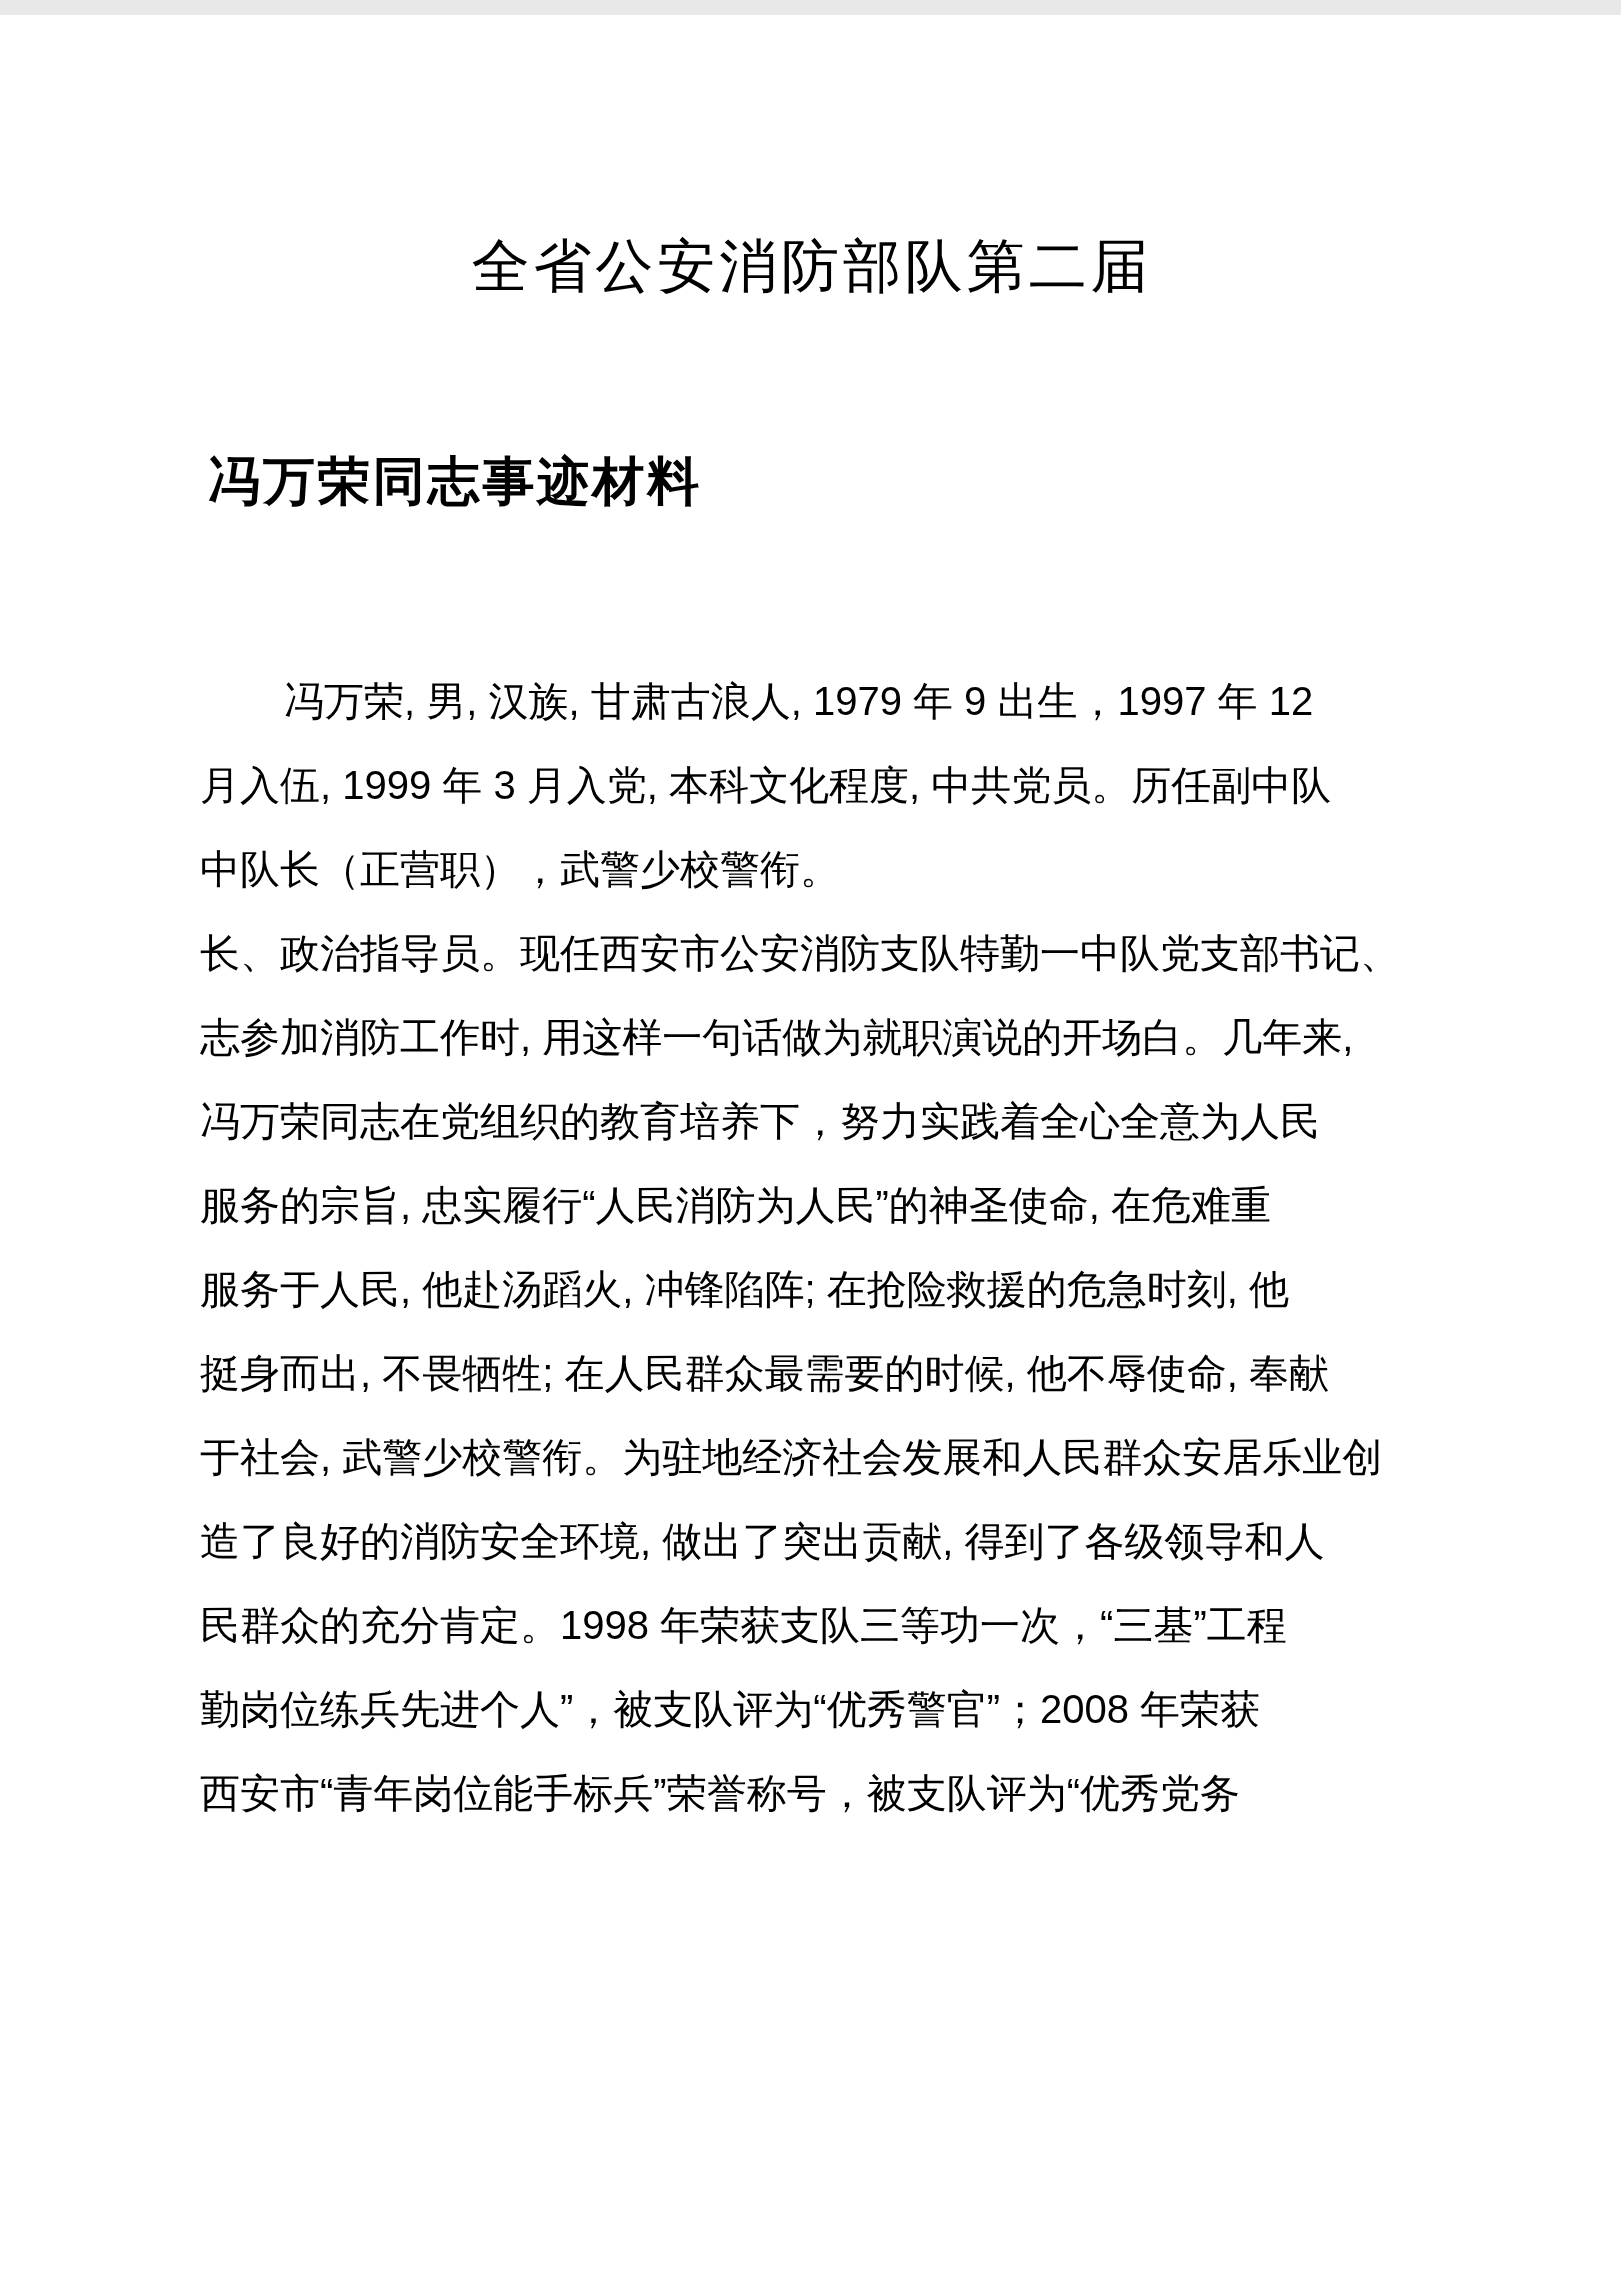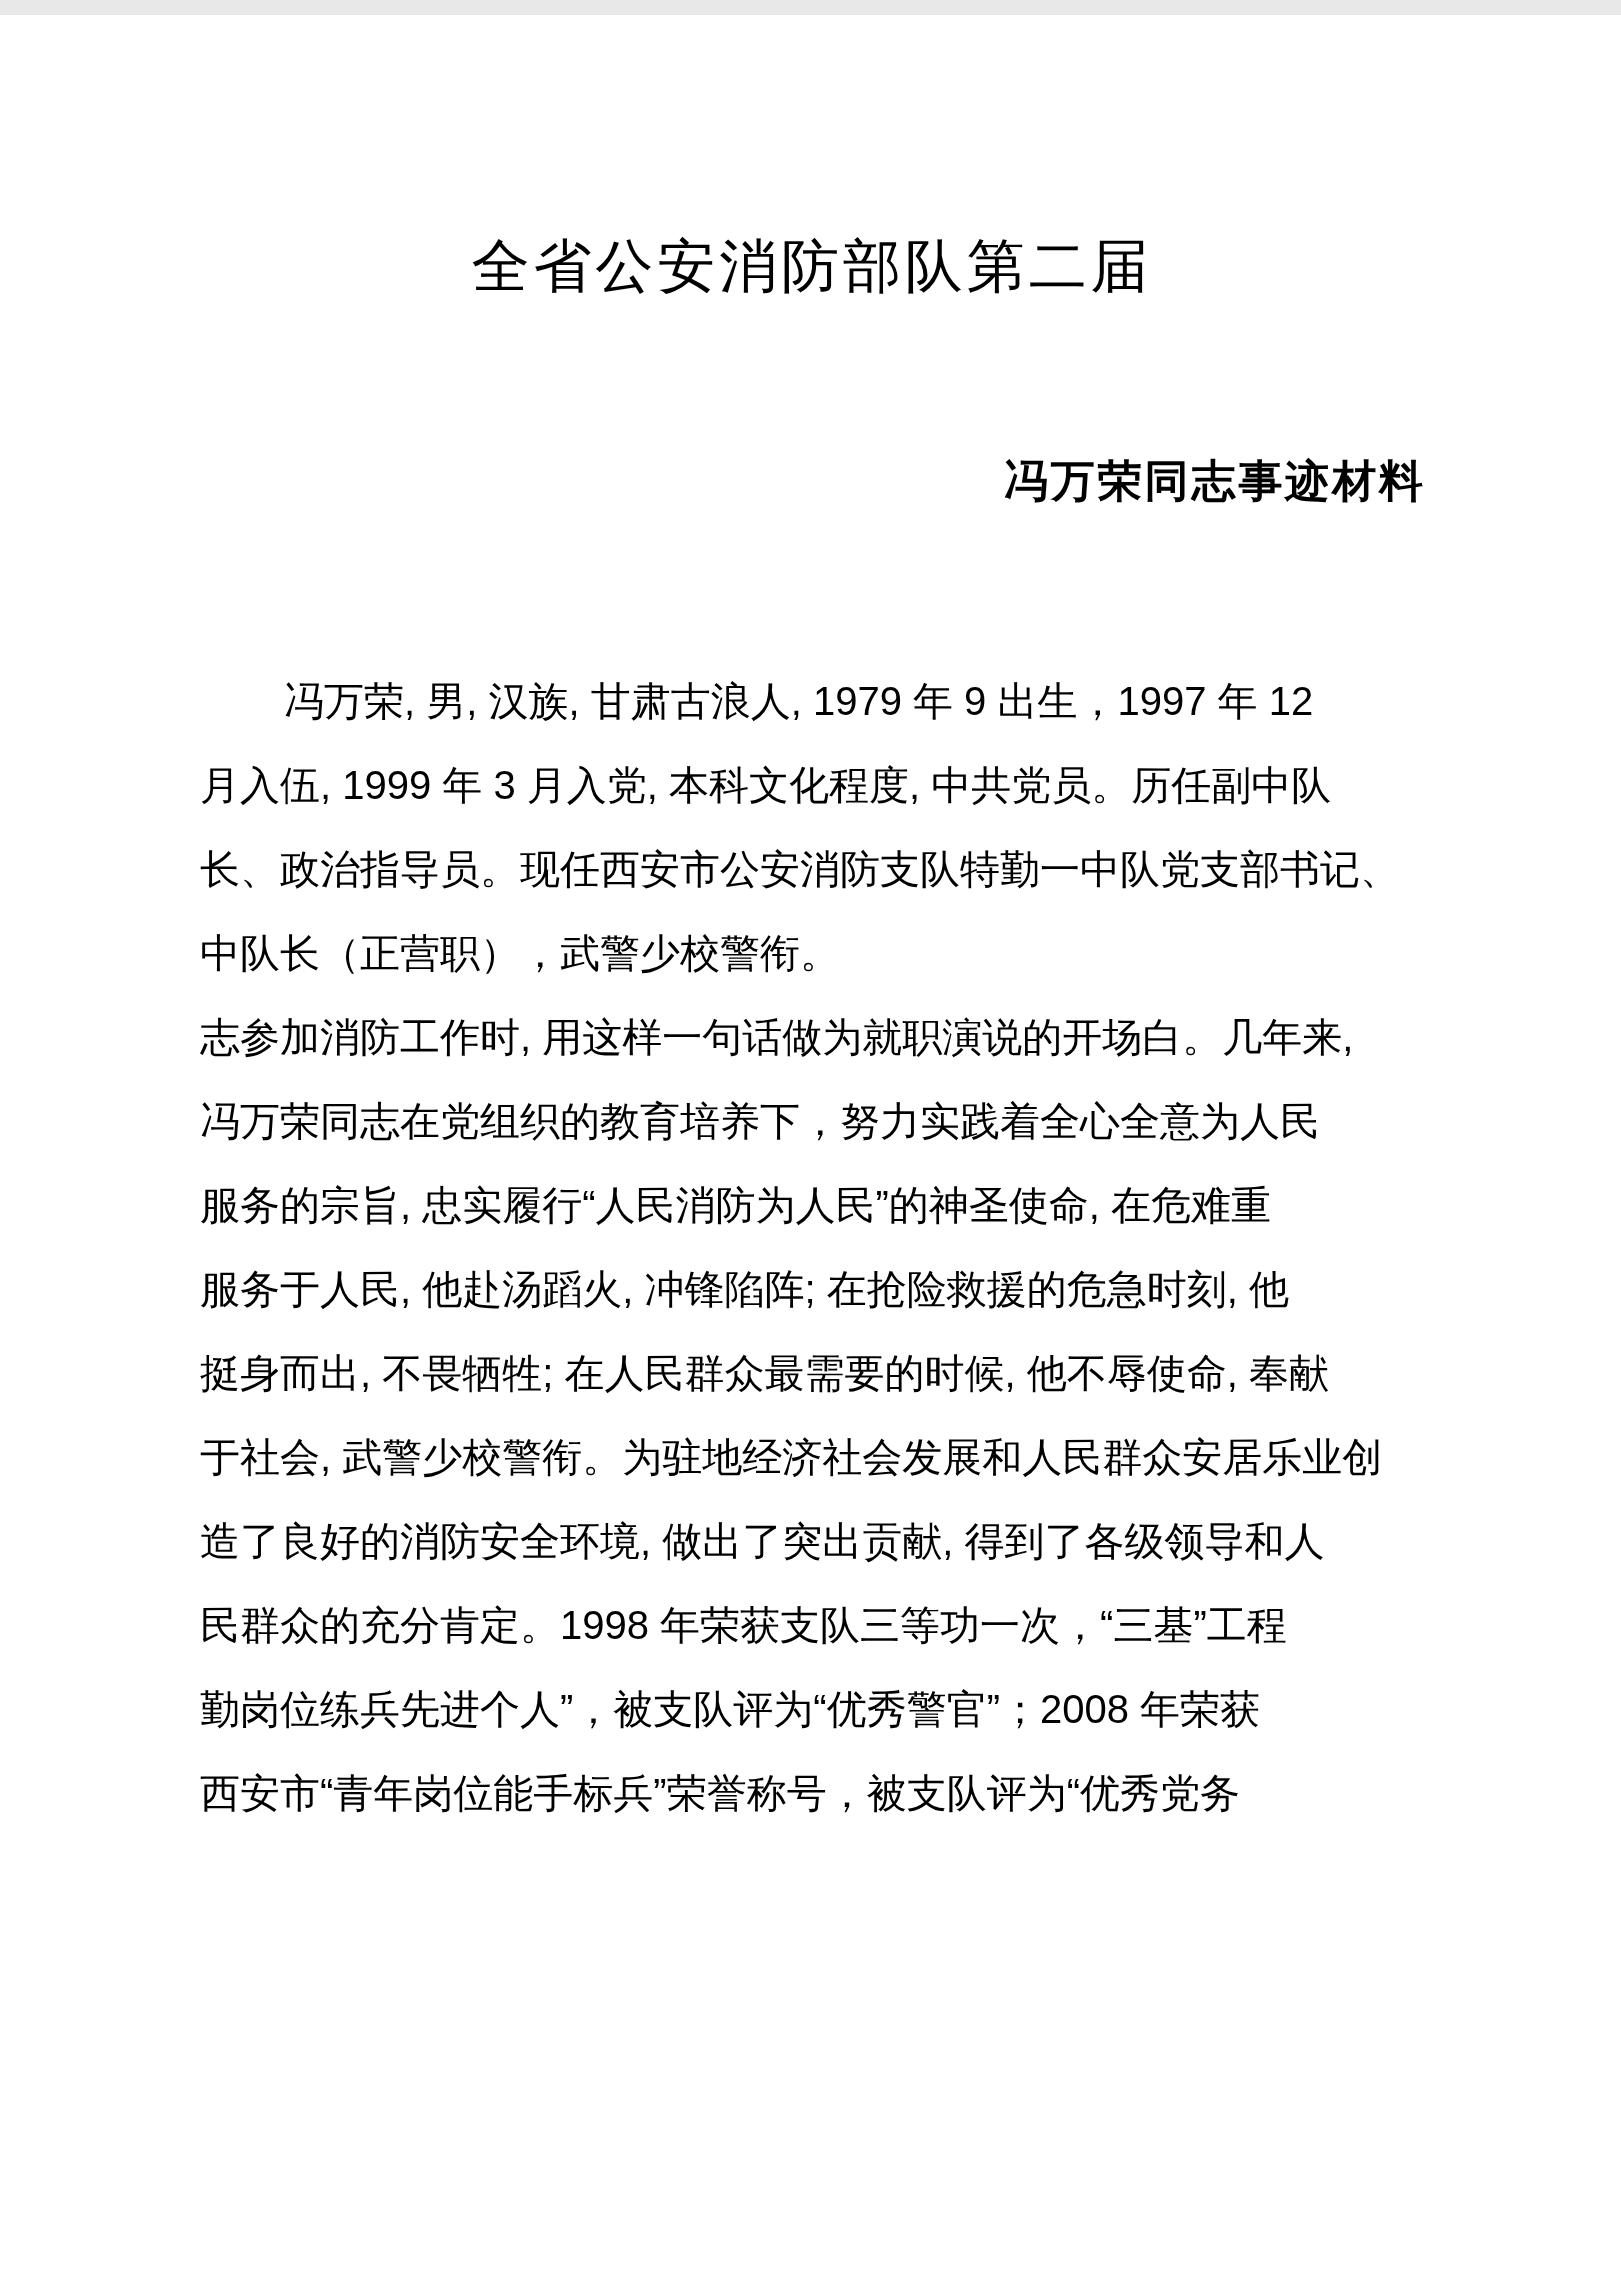--- a/index.html
+++ b/index.html
@@ -24,25 +24,25 @@
     text-align: center;
     font-family: "Liberation Serif", "DejaVu Serif", serif;
     font-size: 58px;
     line-height: 84px;
     letter-spacing: 3.9px;
     font-weight: 400;
   }
   .subtitle-block {
     position: absolute;
     top: 425px;
-    left: 188px;
+    left: 208px;
     width: 1238px;
-    text-align: right;
+    text-align: left;
     font-family: "Liberation Serif", "DejaVu Serif", serif;
-    font-size: 44px;
+    font-size: 52px;
     line-height: 84px;
     letter-spacing: 2.9px;
     font-weight: 700;
   }
   .body-block {
     position: absolute;
     top: 644px;
     left: 200px;
     width: 1243px;
     font-family: "Liberation Sans", "DejaVu Sans", sans-serif;
@@ -66,22 +66,22 @@
 
   <div class="title-block">
     <div>全省公安消防部队第二届</div>
   </div>
 
   <div class="subtitle-block">冯万荣同志事迹材料</div>
 
   <div class="body-block">
     <div class="body-line indent">冯万荣, 男, 汉族, 甘肃古浪人, 1979 年 9 出生，1997 年 12</div>
     <div class="body-line">月入伍, 1999 年 3 月入党, 本科文化程度, 中共党员。历任副中队</div>
+    <div class="body-line">中队长（正营职），武警少校警衔。</div>
     <div class="body-line">长、政治指导员。现任西安市公安消防支队特勤一中队党支部书记、</div>
-    <div class="body-line">中队长（正营职），武警少校警衔。</div>
 
     <div class="body-line">志参加消防工作时, 用这样一句话做为就职演说的开场白。几年来,</div>
     <div class="body-line">冯万荣同志在党组织的教育培养下，努力实践着全心全意为人民</div>
     <div class="body-line">服务的宗旨, 忠实履行“人民消防为人民”的神圣使命, 在危难重</div>
     <div class="body-line">服务于人民, 他赴汤蹈火, 冲锋陷阵; 在抢险救援的危急时刻, 他</div>
     <div class="body-line">挺身而出, 不畏牺牲; 在人民群众最需要的时候, 他不辱使命, 奉献</div>
     <div class="body-line">于社会, 武警少校警衔。为驻地经济社会发展和人民群众安居乐业创</div>
     <div class="body-line">造了良好的消防安全环境, 做出了突出贡献, 得到了各级领导和人</div>
     <div class="body-line">民群众的充分肯定。1998 年荣获支队三等功一次，“三基”工程</div>
     <div class="body-line">勤岗位练兵先进个人”，被支队评为“优秀警官”；2008 年荣获</div>

